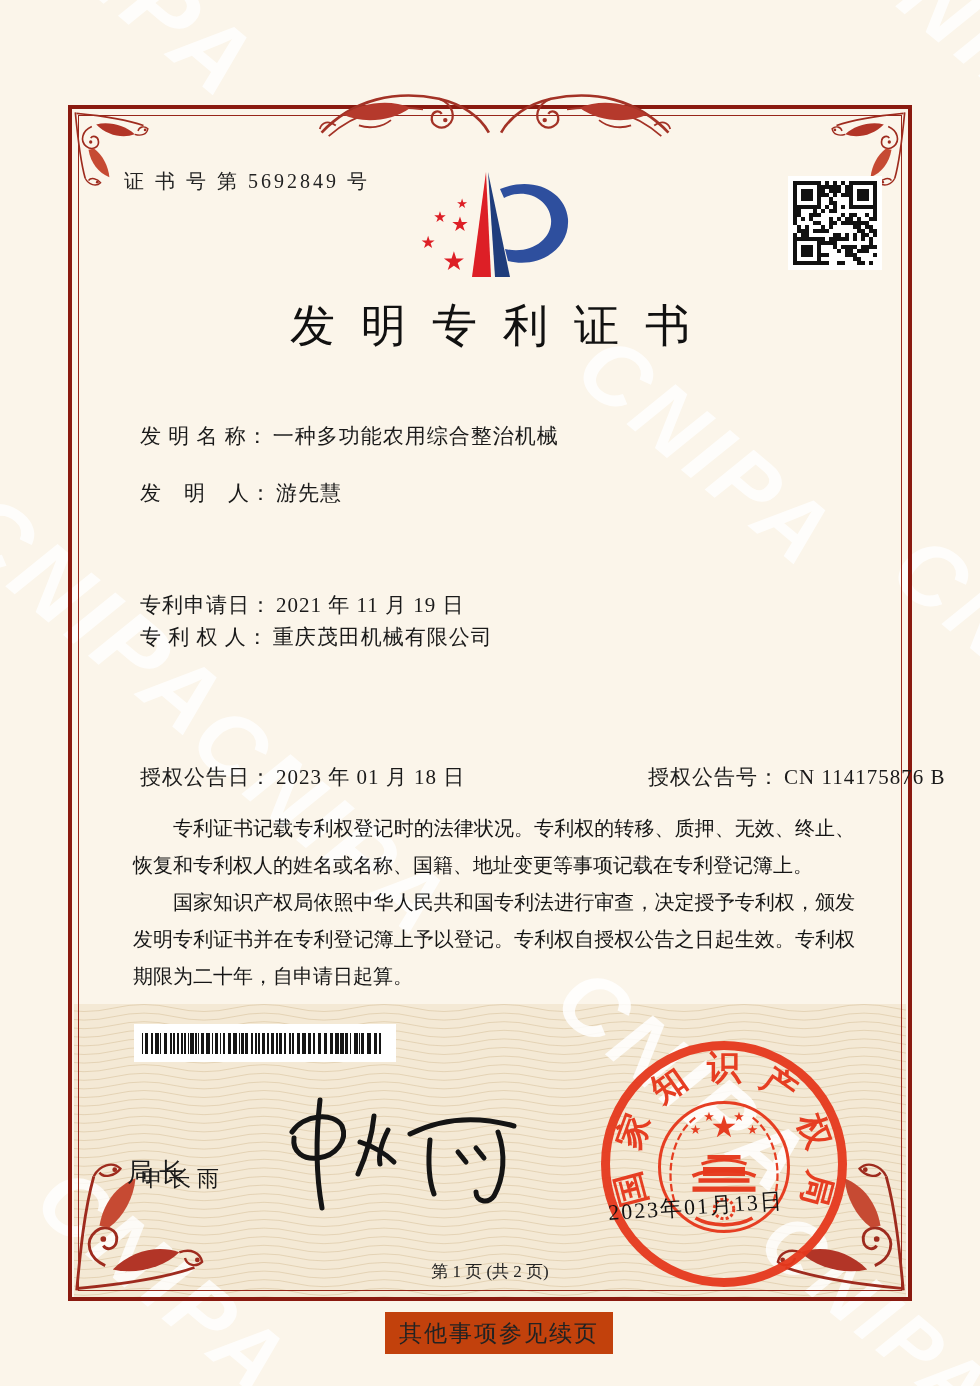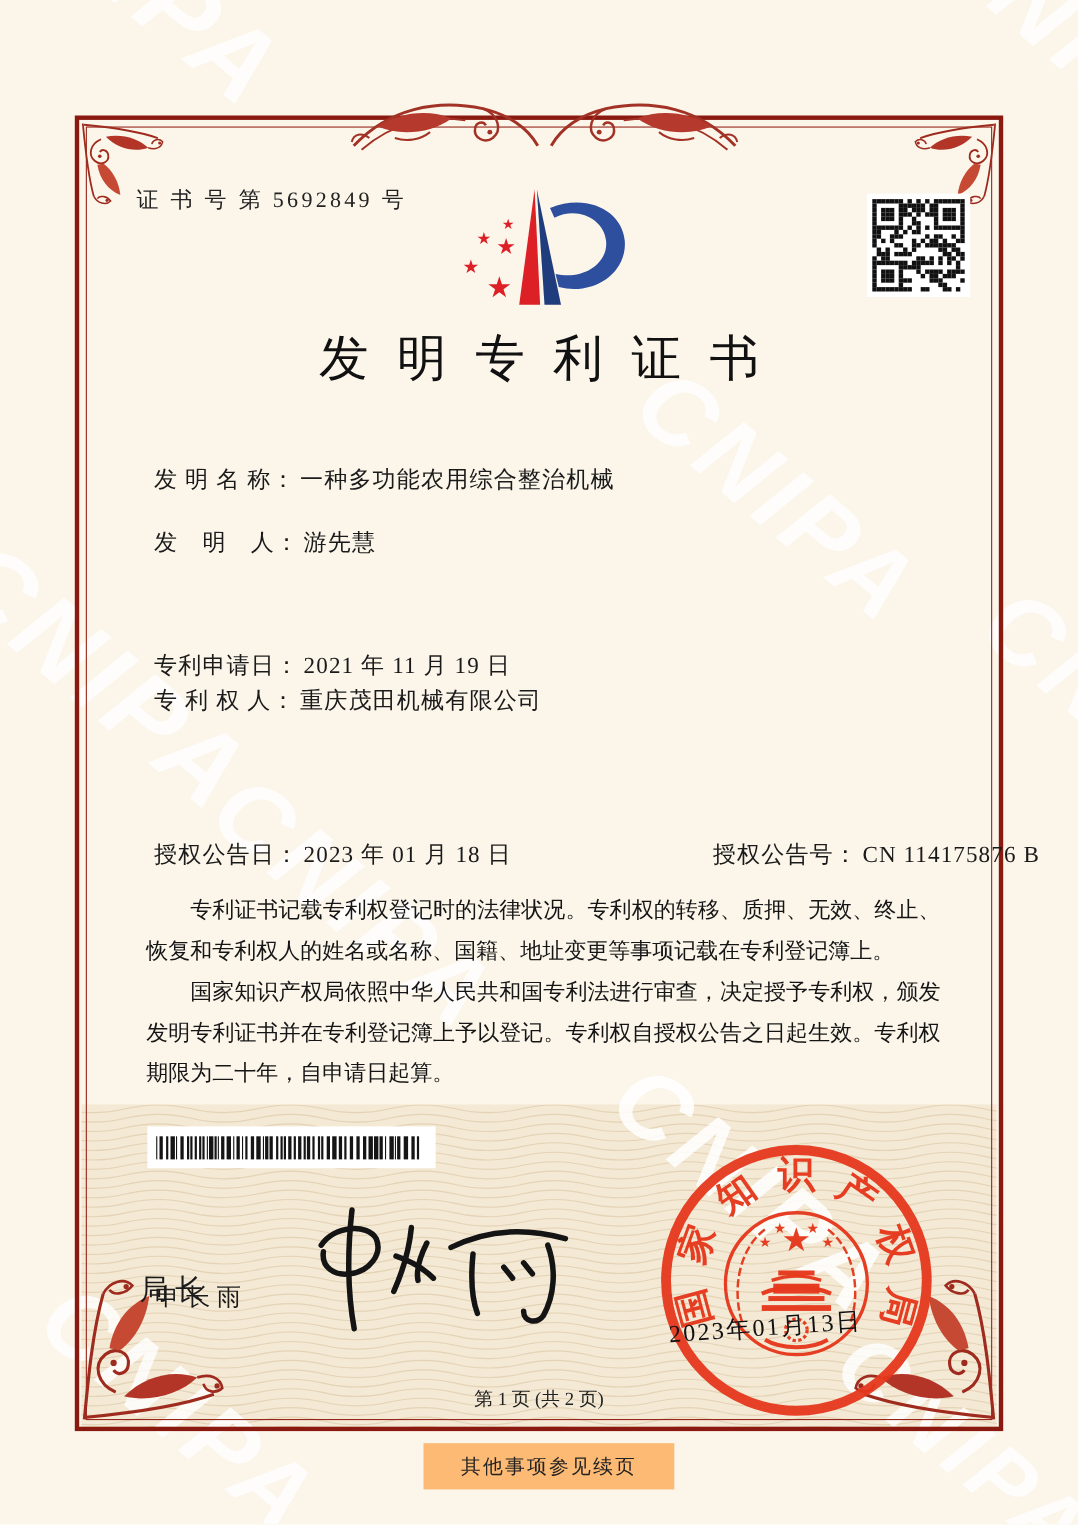--- a/index.html
+++ b/index.html
@@ -80,22 +80,22 @@
           justify-content:center; font-size:34px; font-weight:bold;
           color:rgba(229,56,28,0.97); transform-origin:center; }
   .seal-emblem { position:absolute; left:50%; top:50%; transform:translate(-50%,-50%); }
   .seal-date { position:absolute; left:608px; top:1192px; font-size:22px; color:#111;
                letter-spacing:2px; transform:rotate(-4deg); z-index:7; white-space:nowrap; }
 
   
   .page-info { position:absolute; left:0; top:1260px; width:980px; text-align:center;
                font-size:17px; color:#222; z-index:5; }
   .note { position:absolute; left:385px; top:1312px; width:228px; height:42px;
-          background:#fdba74; display:flex; align-items:center; justify-content:center;
-          font-size:18px; letter-spacing:2px; color:#222; z-index:5; }
+          background:#c2410c; display:flex; align-items:center; justify-content:center;
+          font-size:23px; letter-spacing:2px; color:#222; z-index:5; }
 </style>
 </head>
 <body>
 
 <div id="page">
 
   <svg width="0" height="0" style="position:absolute">
     <defs>
       <symbol id="cflr" viewBox="0 0 160 160">
         <path d="M8,152 C50,148 96,142 130,130" stroke="#9e2b1e" stroke-width="3" fill="none"></path>

